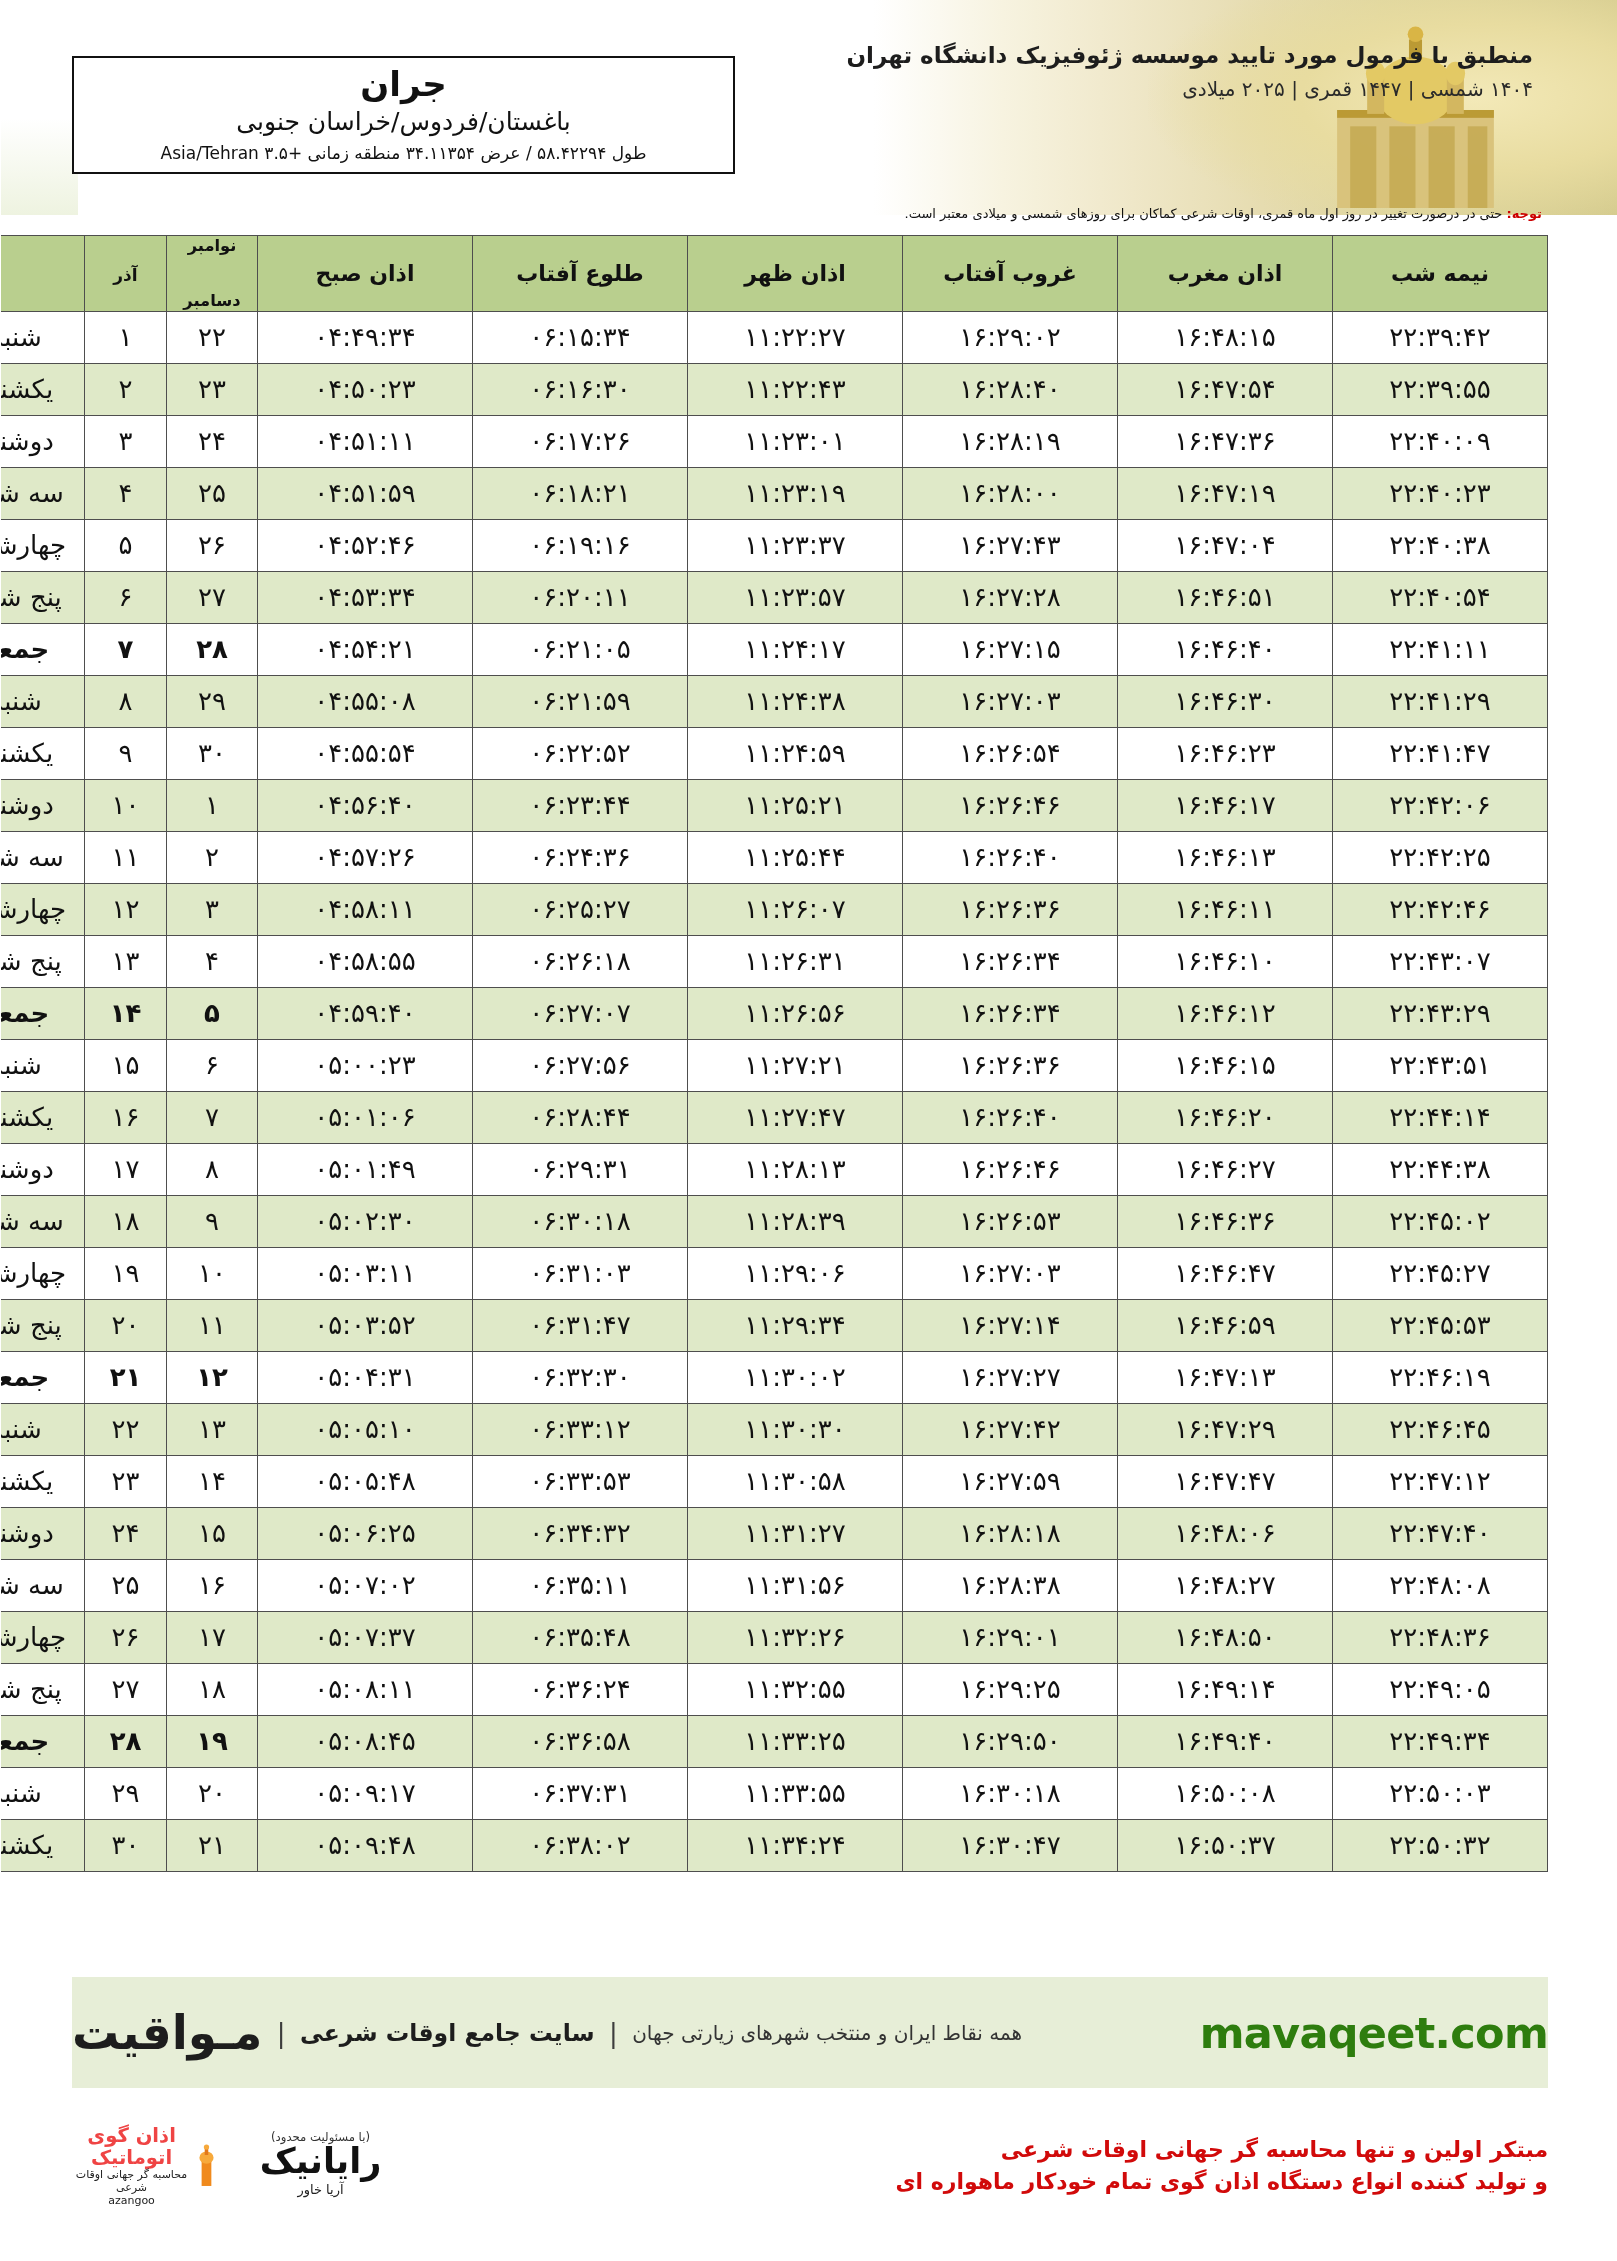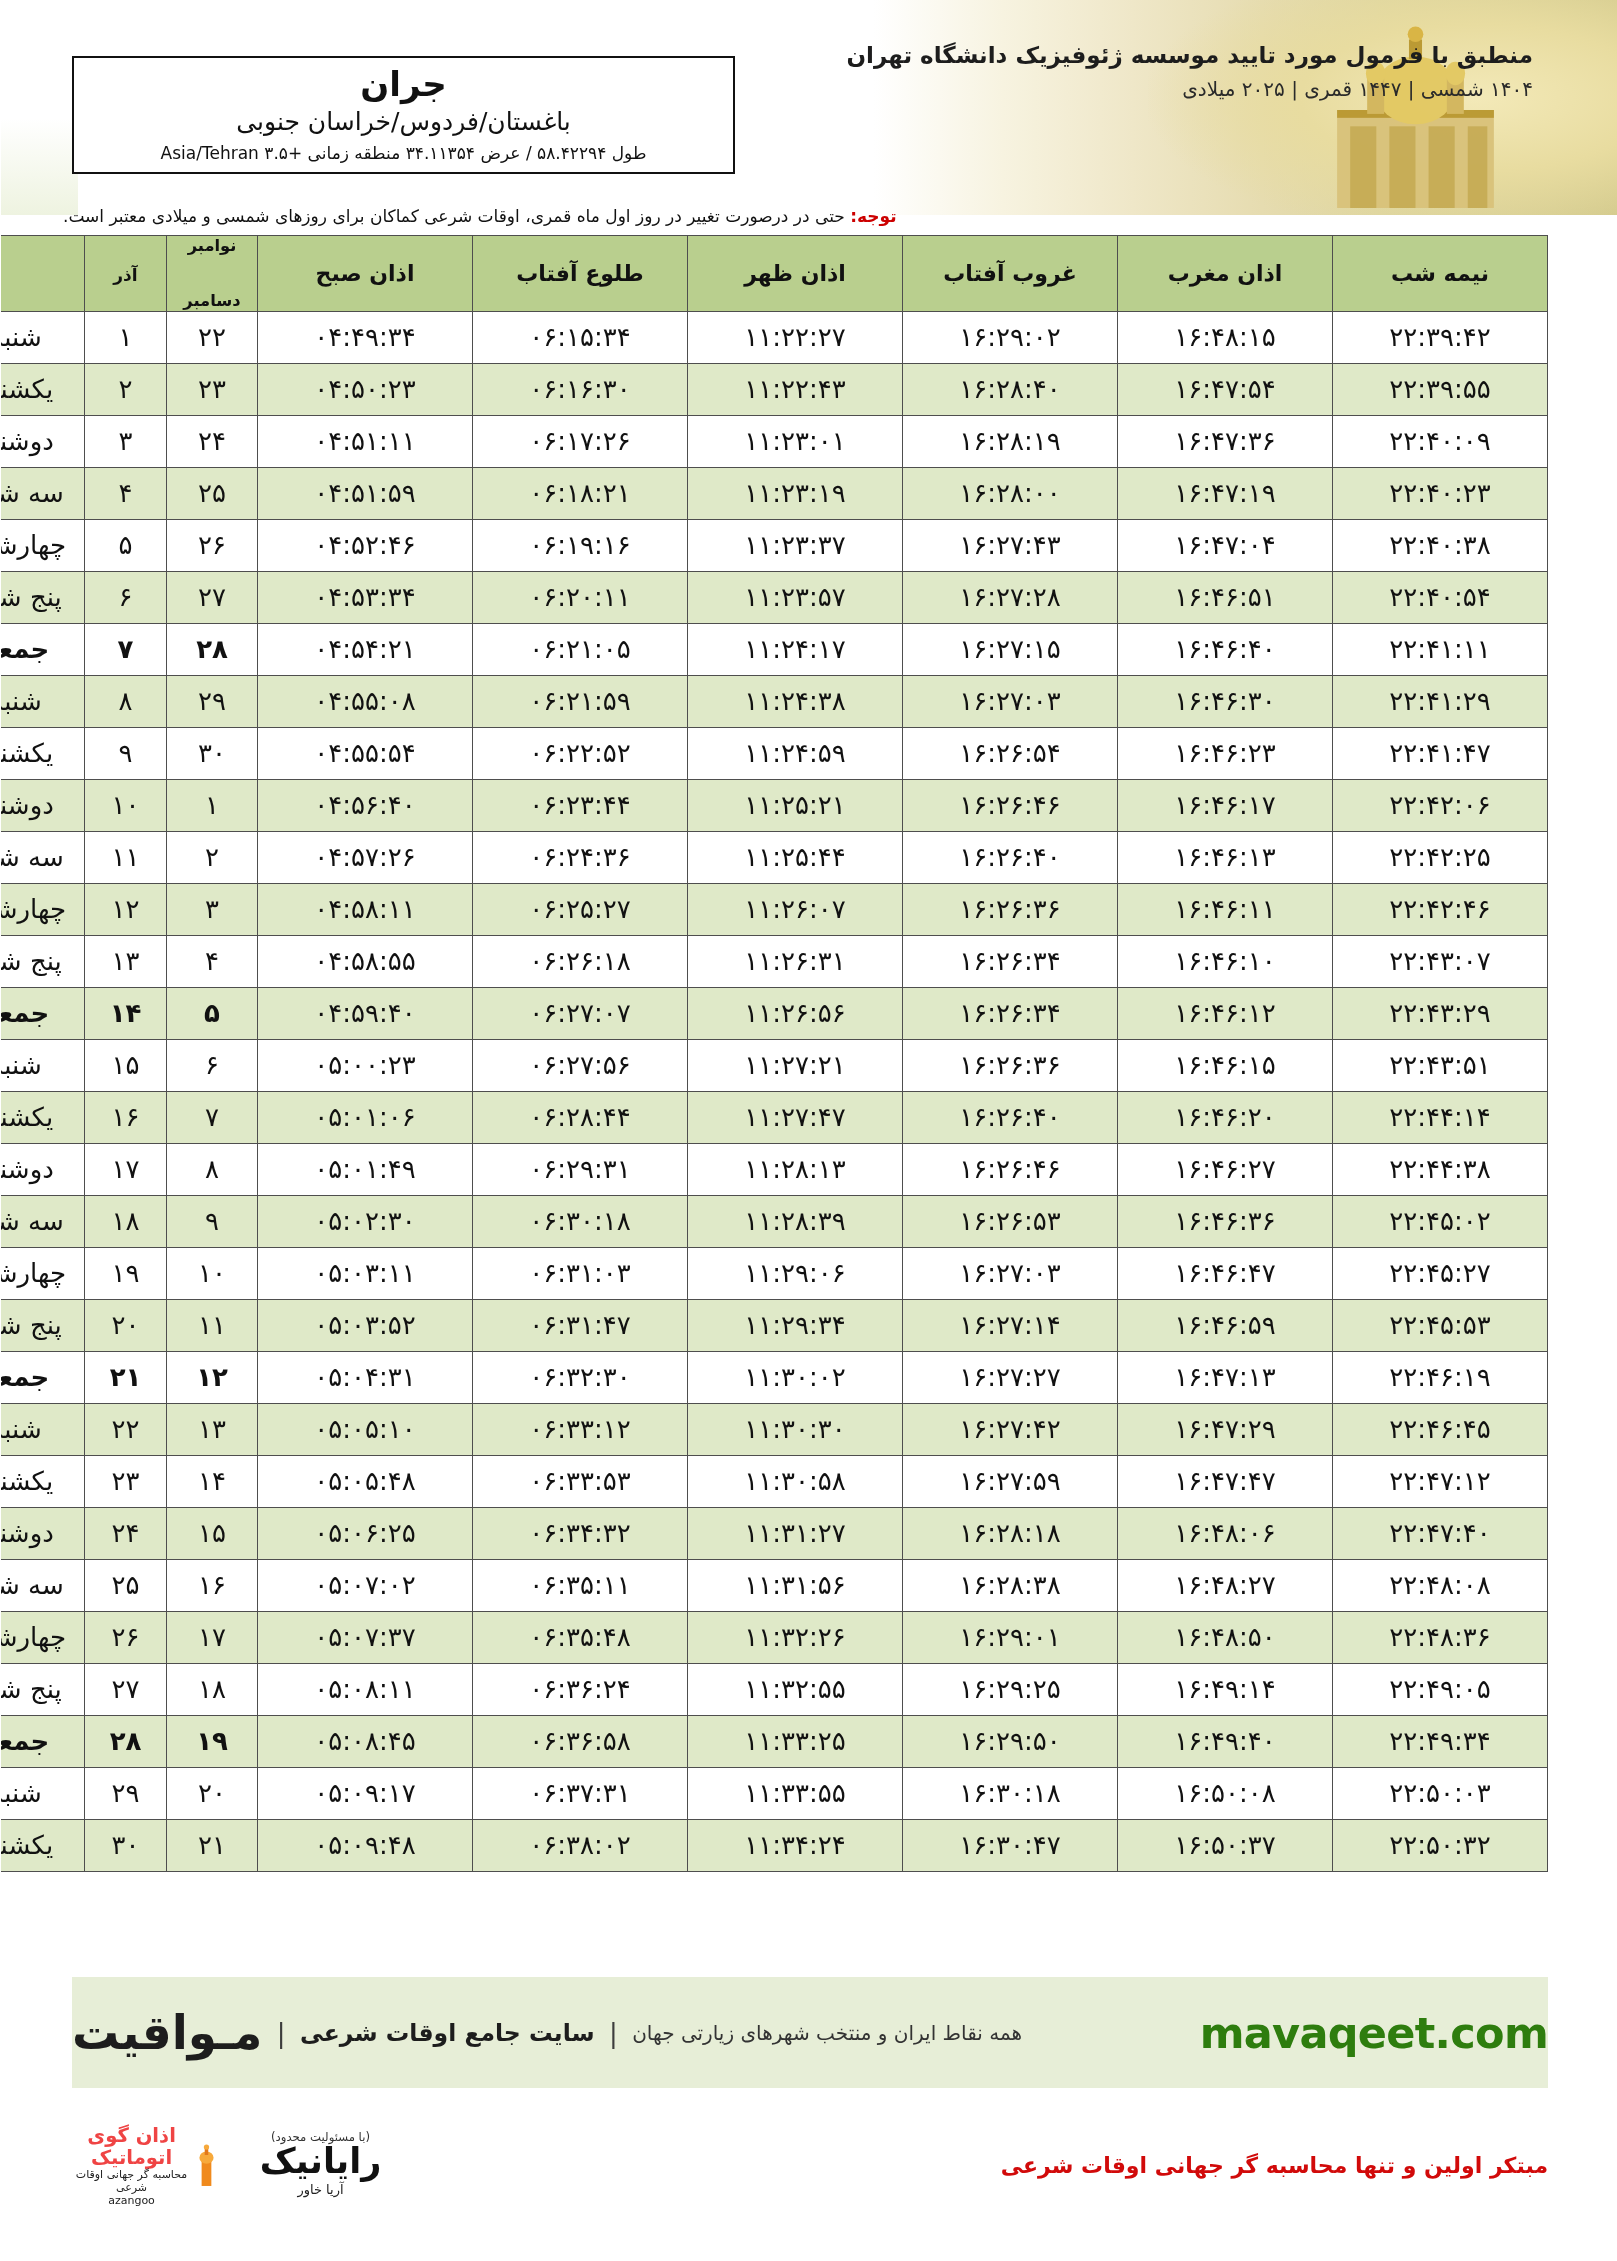--- a/index.html
+++ b/index.html
@@ -48,22 +48,22 @@
   .loc-box{
     position:absolute;left:72px;top:56px;width:659px;
     border:2px solid #111;background:#fff;
     text-align:center;padding:7.8px 0 9px;
   }
   .loc-name{font-size:34px;font-weight:bold;color:#111;line-height:1.1;}
   .loc-sub{font-size:25px;color:#111;margin-top:3.9px;}
   .loc-geo{font-size:17px;color:#111;margin-top:6.5px;direction:rtl;}
   
   .note-line{
-    position:absolute;right:94px;top:206px;width:1461px;text-align:left;
-    font-size:17px;color:#111;
+    position:absolute;right:76px;top:206px;width:1461px;text-align:right;
+    font-size:13px;color:#111;
   }
   .note-line b{color:#cc0000;}
   
   .table-wrap{
     position:absolute;left:72px;top:235px;width:1476px;
   }
   table.times{
     border-collapse:collapse;width:1476px;
     table-layout:fixed;
   }
@@ -567,20 +567,21 @@
     <span class="brand-tag">سایت جامع اوقات شرعی</span>
     <span class="brand-bar">|</span>
     <span class="brand-fa">مـواقیت</span>
   </div>
 </div>
 
 <div class="footer-bottom">
 
   <div class="fb-mid">
     <div>مبتکر اولین و تنها محاسبه گر جهانی اوقات شرعی</div>
+    <div>و تولید کننده انواع دستگاه اذان گوی تمام خودکار ماهواره ای</div>
   </div>
 
   <div class="fb-right">
     <div class="logo-rayanic">
       <div class="sat-note">(با مسئولیت محدود)</div>
       <div class="ray-fa">رایانیک</div>
       <div class="ray-sub">آریا خاور</div>
     </div>
     <div class="logo-azangoo">
       <svg width="46" height="65" viewBox="0 0 70 100">

